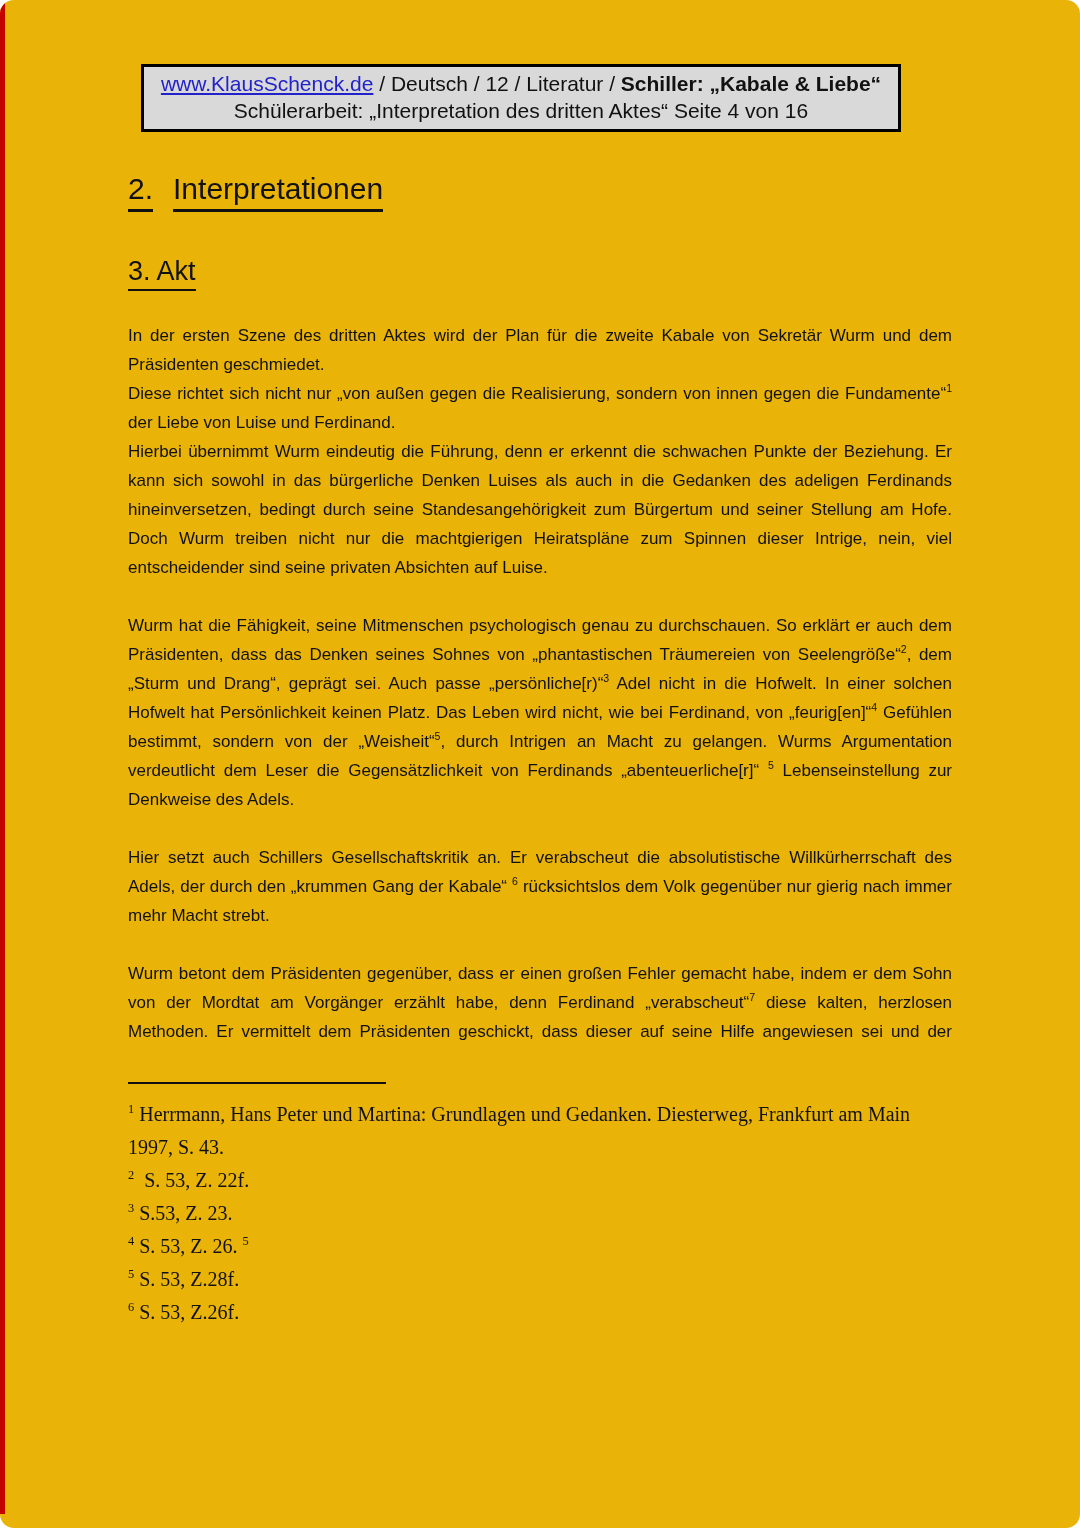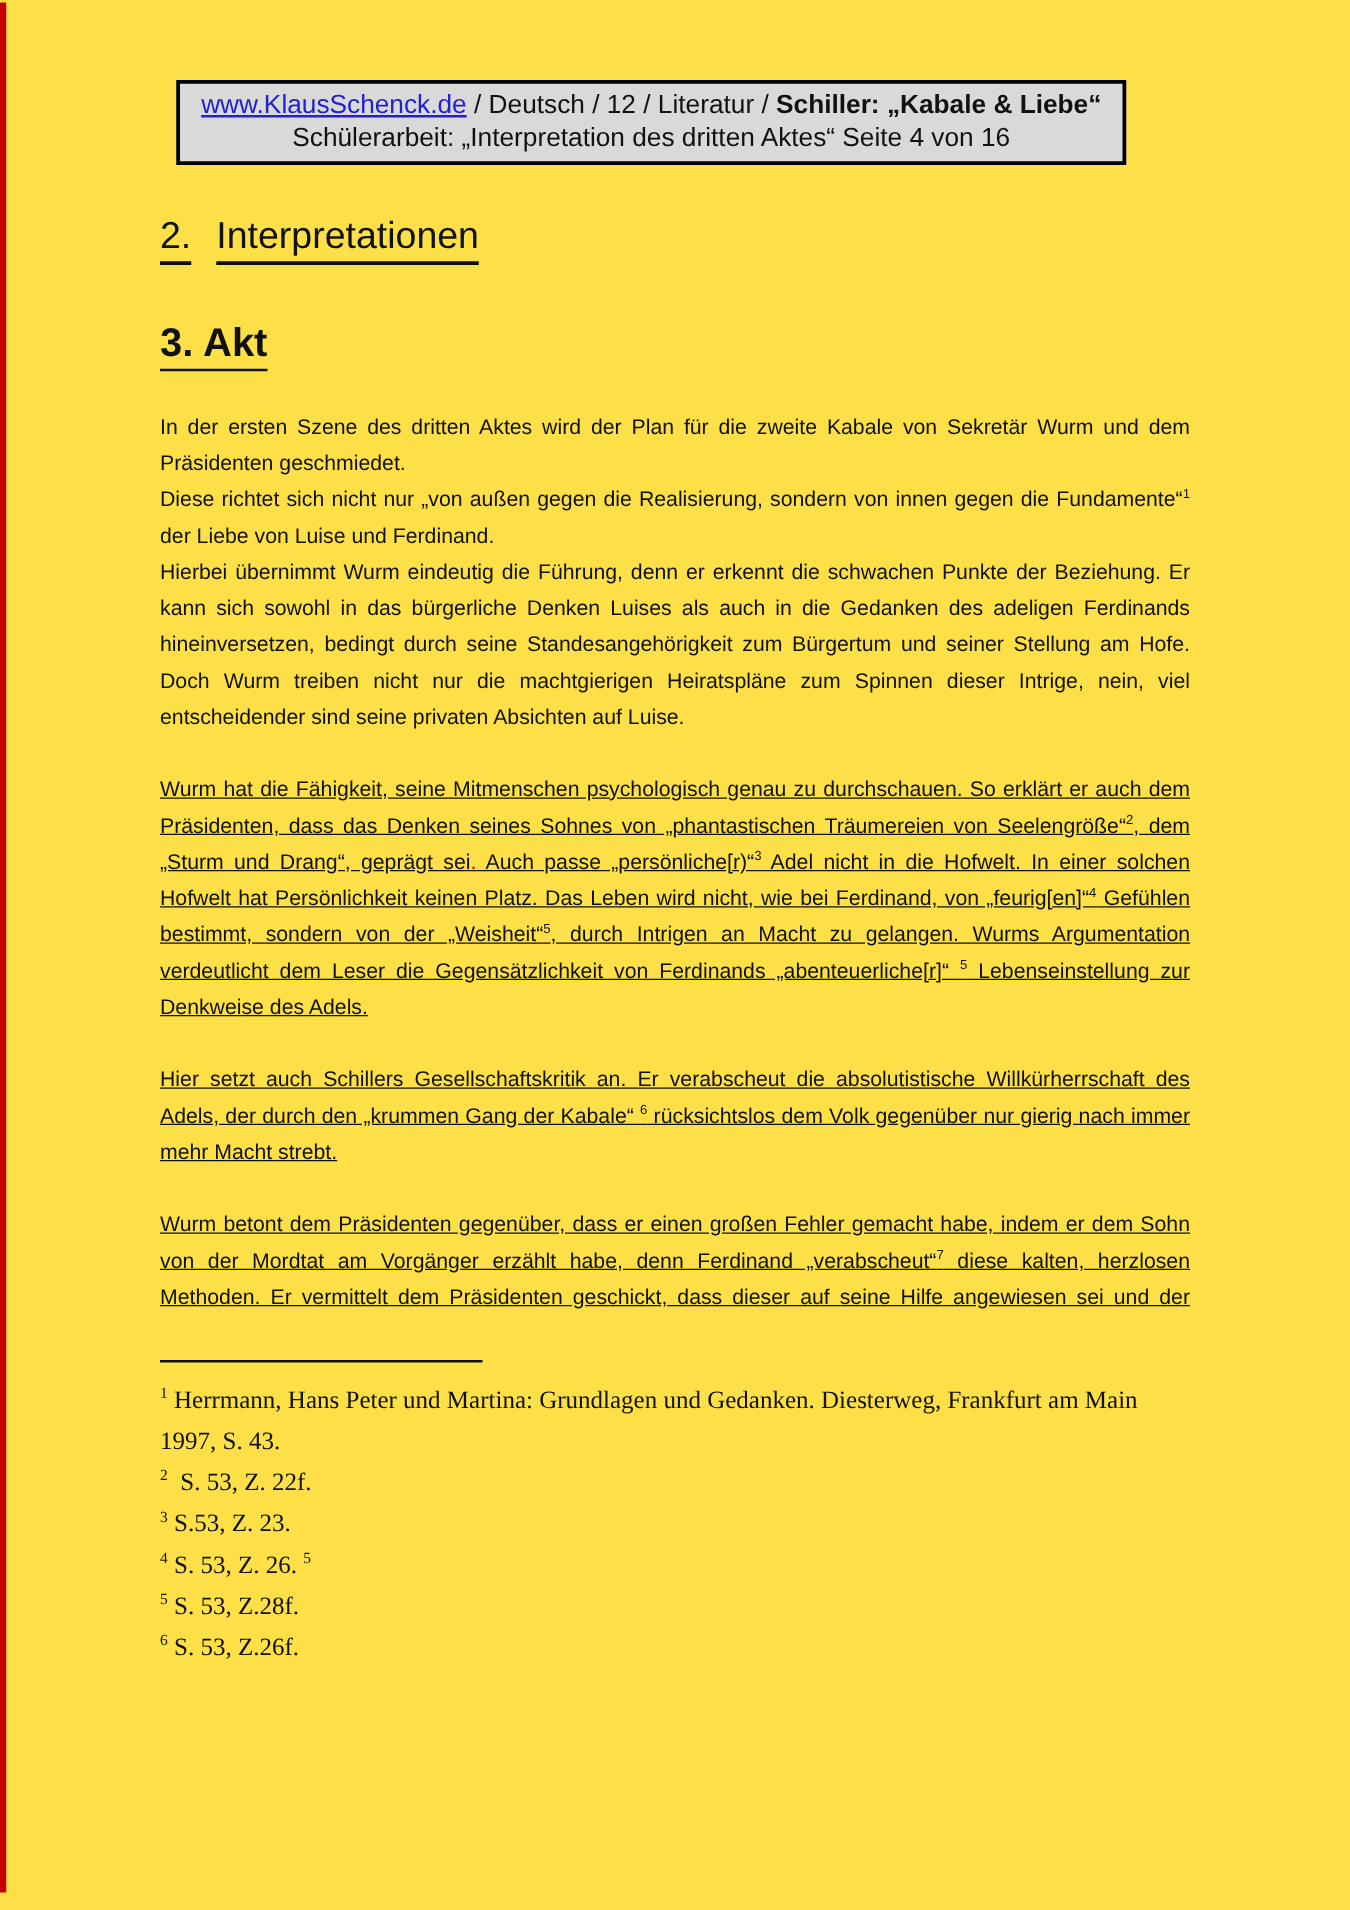--- a/index.html
+++ b/index.html
@@ -1,22 +1,23 @@
 <!DOCTYPE html>
 <html lang="de"><head>
 <meta charset="utf-8">
 <style>
   html,body { margin:0; padding:0; }
   .page {
     position: relative;
     width: 1080px; height: 1528px;
-    background: #fde047;
+    background: #eab308;
     overflow: hidden;
     font-family: "Liberation Sans", sans-serif;
     color: #111;
+    border-radius: 14px;
   }
   .red-edge {
     position: absolute; left: 0; top: 2px;
     width: 5px; height: 1512px;
     background: #c40000;
   }
   .content { margin-left: 128px; width: 824px; }
   .header-box {
     box-sizing: border-box;
     margin: 64px 0 0 13px;
@@ -32,34 +33,34 @@
   .header-bold { font-weight: bold; }
   h1.main-heading {
     margin: 40px 0 0 0;
     font-size: 30px;
     font-weight: normal;
     line-height: 1.15;
   }
   .u3 { border-bottom: 3px solid #111; padding-bottom: 4px; }
   .hsp { display: inline-block; width: 20px; }
   h2.sub-heading {
-    margin: 0; font-size: 32px; font-weight: bold; line-height: 1.2;
+    margin: 0; font-size: 27px; font-weight: normal; line-height: 1.2;
   }
   h2.sub-akt { margin-top: 48px; }
   h2.sub-szene { margin-top: 16px; }
   .u2 { border-bottom: 2px solid #111; padding-bottom: 3px; }
   .body-text { margin-top: 34px; }
   p.body-para {
     margin: 0;
     font-size: 17px;
     line-height: 29px;
     text-align: justify;
     hyphens: none;
   }
-  p.body-para.gap { margin-top: 29px; text-decoration: underline; }
+  p.body-para.gap { margin-top: 29px; }
   p.body-para.jlast { text-align-last: justify; }
   sup.fnref {
     font-size: 62%;
     vertical-align: super;
     line-height: 0;
   }
   .fn-sep {
     margin-top: 36px;
     width: 258px;
     border-top: 2px solid #111;

